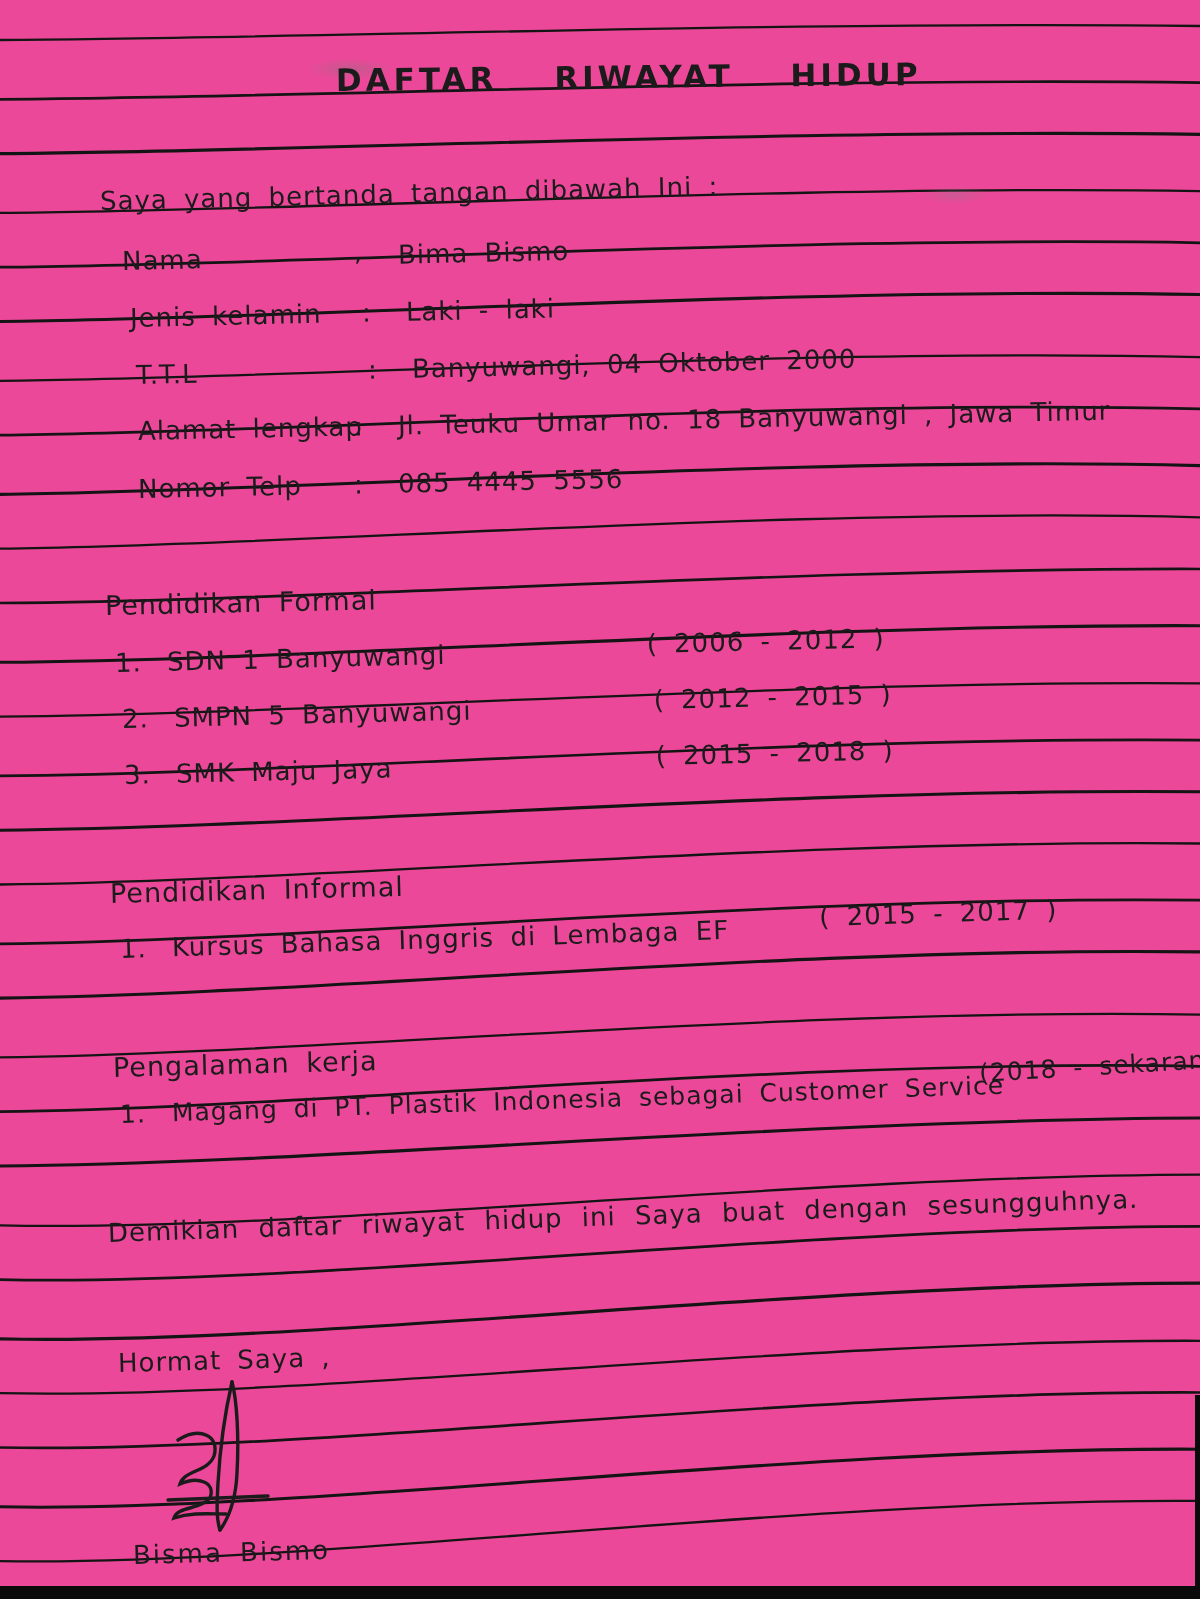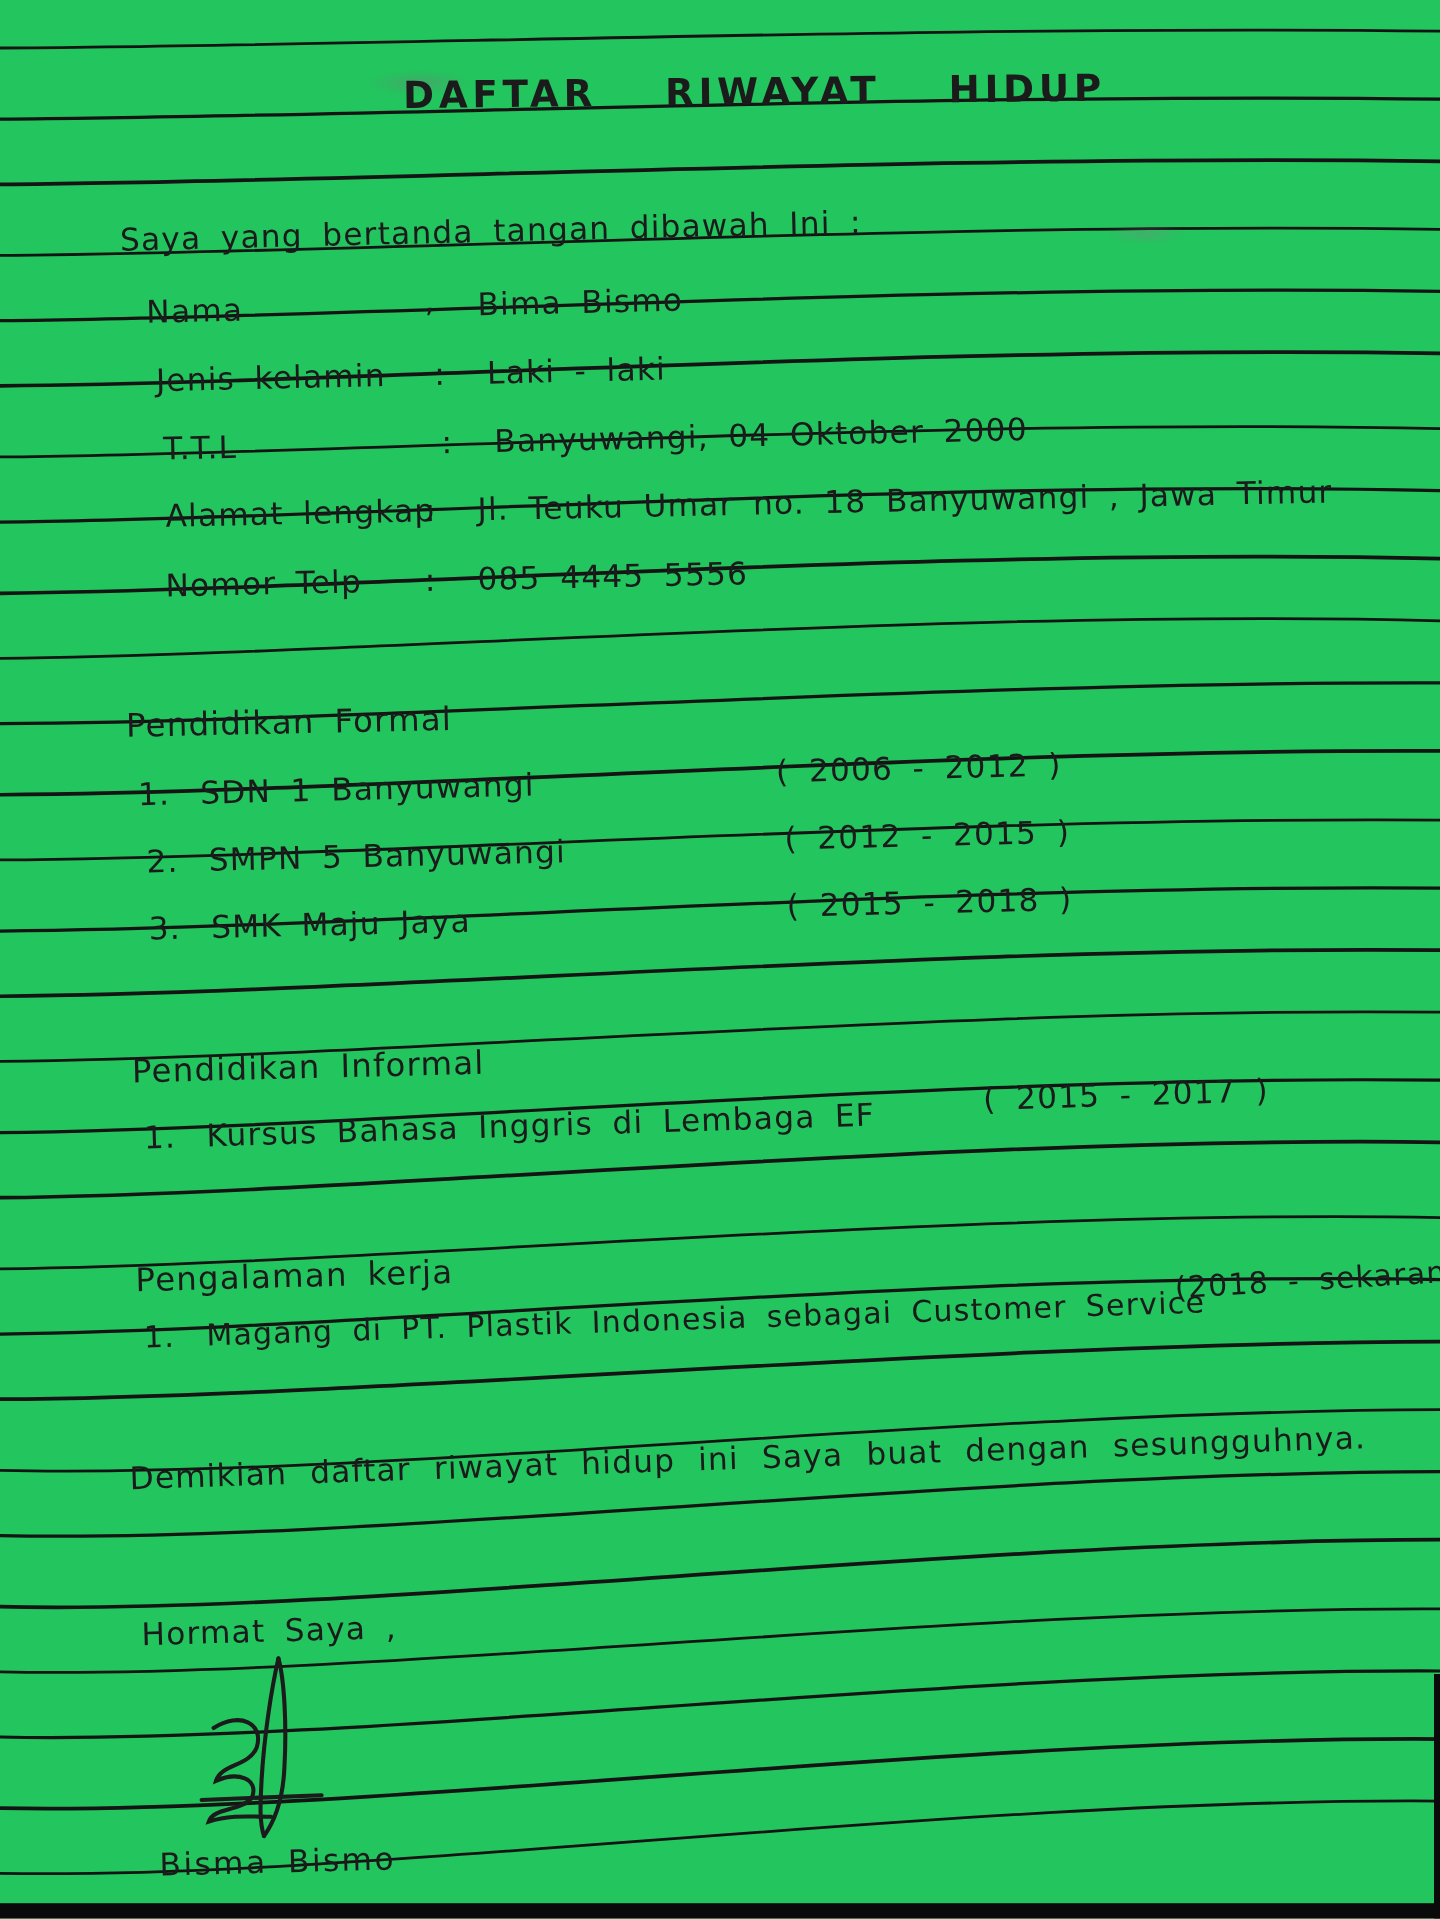--- a/index.html
+++ b/index.html
@@ -1,19 +1,19 @@
 <!DOCTYPE html>
 <html><head>
 <meta charset="utf-8">
 <style>
   html,body{margin:0;padding:0;background:#e8e8e8;}
   .page{
     position:relative;
     width:1200px;height:1599px;
-    background:#22c55e;
+    background:#ec4899;
     overflow:hidden;
     font-family:"DejaVu Sans",sans-serif;
     color:#1b1b1b;
   }
   .rules{position:absolute;left:0;top:0;width:1200px;height:1599px;pointer-events:none;}
   .row{
     position:absolute;
     white-space:nowrap;
     transform-origin:left center;
     font-size:26px;

